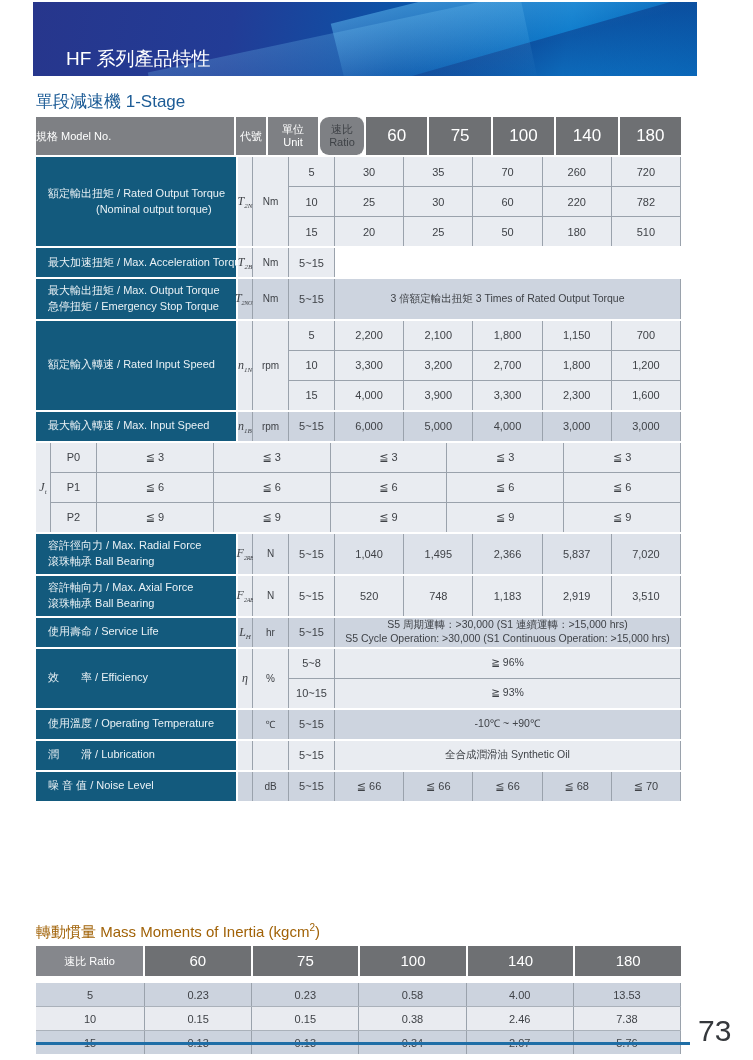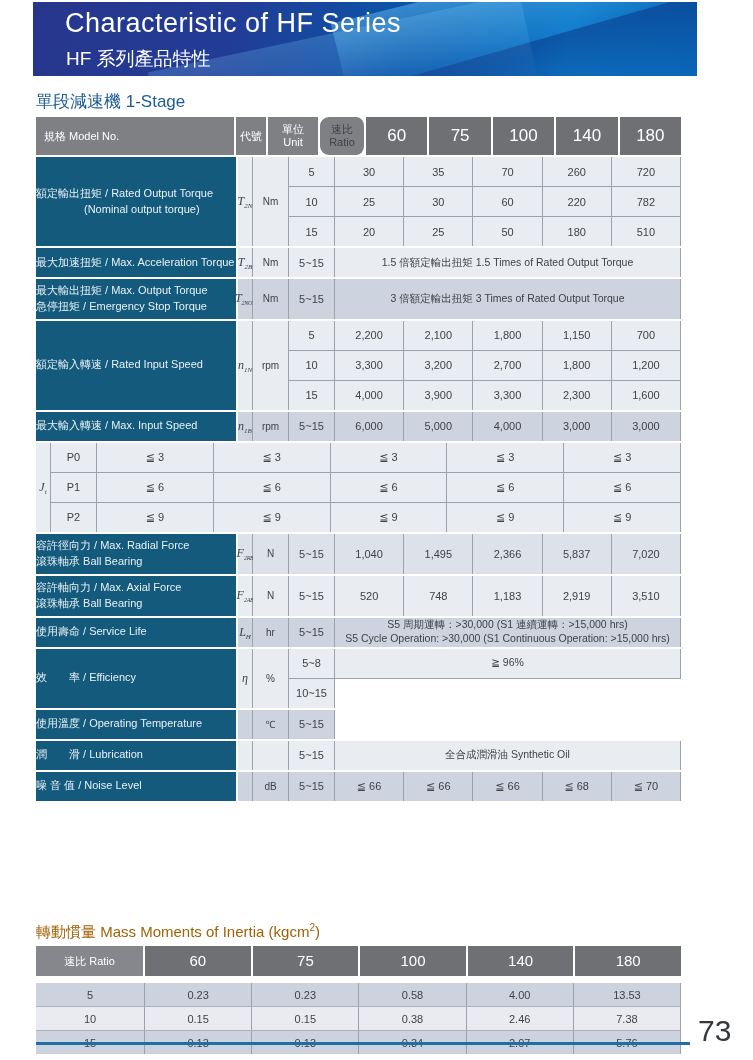--- a/index.html
+++ b/index.html
@@ -21,29 +21,29 @@
   
   .h1{position:absolute;left:36px;top:90px;font-size:17px;color:#1d5c96;}
   .h2{position:absolute;left:36px;top:922px;font-size:15px;color:#a16207;}
   .h2 sup{font-size:10px;}
 
   
   .t1{position:absolute;left:36px;top:117px;width:645px;}
   .hdr{display:flex;height:38px;margin-bottom:2px;}
   .hc{box-sizing:border-box;color:#fff;display:flex;flex-direction:column;align-items:center;
       justify-content:center;background:#7e8084;border-right:2px solid #fff;font-size:11px;line-height:1.15;}
-  .hc.model{width:200px;align-items:flex-start;padding-left:8px;}
+  .hc.model{width:200px;align-items:flex-start;padding-left:0;}
   .hc.sym{width:32px;}.hc.unit{width:52px;}.hc.ratio{width:46px;border-radius:9px;}
   .hc.size{flex:1;background:#6e7073;font-size:17px;}
   .hc:last-child{border-right:none;}
 
   .group{display:flex;margin-bottom:2px;align-items:stretch;}
   .c{box-sizing:border-box;border-right:1px solid #9aa2ac;display:flex;align-items:center;justify-content:center;}
   .label{width:200px;margin-right:2px;background:#135a7d;color:#e9f1f5;font-size:11px;
-         flex-direction:column;align-items:flex-start;justify-content:center;padding:4px 4px 4px 0;
+         flex-direction:column;align-items:flex-start;justify-content:center;padding:4px 4px 4px 12px;
          line-height:1.45;border-right:none;}
   .lab-line{white-space:nowrap;}
   .lab-line.indent{padding-left:48px;}
   .symc{width:15px;font-family:"Liberation Serif",serif;font-style:italic;font-size:12px;color:#3f4247;}
   .symc sub{font-size:7px;line-height:0;}
   .symc .longsub sub{font-size:6px;letter-spacing:-.3px;}
   .unitc{width:36px;font-size:10px;color:#3f4247;}
   .subrows{flex:1;display:flex;flex-direction:column;}
   .subrow{flex:1;display:flex;min-height:29px;}
   .subrow + .subrow{border-top:1px solid #9aa2ac;}
@@ -70,21 +70,20 @@
   .rule{position:absolute;left:36px;top:1042px;width:654px;height:3px;background:#1f6ea6;}
   .pageno{position:absolute;left:698px;top:1014px;font-size:30px;color:#35383c;}
 </style>
 </head>
 <body>
 
 <div class="banner">
   <div class="streak s1"></div>
   <div class="streak s2"></div>
   <div class="streak s3"></div>
-  <div class="banner-title">Characteristic of HF Series</div>
   <div class="banner-sub">HF 系列產品特性</div>
 </div>
 
 <div class="h1">單段減速機 1-Stage</div>
 
 <div class="t1" id="table1">
     <div class="hdr">
       <div class="hc model">規格 Model No.</div>
       <div class="hc sym">代號</div>
       <div class="hc unit">
@@ -141,23 +140,20 @@
       <div class="c label">
         <div class="lab-line">最大加速扭矩 / Max. Acceleration Torque</div>
       </div>
       <div class="c symc bgc">
         <span><span>T</span><sub>2B</sub></span>
       </div>
       <div class="c unitc bgc">Nm</div>
       <div class="subrows">
         <div class="subrow">
           <div class="c ratio bgc">5~15</div>
-          <div class="c spanv bgc">
-            <div class="span-line">1.5 倍額定輸出扭矩  1.5 Times of Rated Output Torque</div>
-          </div>
         </div>
       </div>
     </div>
     <div class="group g-dark">
       <div class="c label">
         <div class="lab-line">最大輸出扭矩 / Max. Output Torque</div>
         <div class="lab-line">急停扭矩 / Emergency Stop Torque</div>
       </div>
       <div class="c symc bgc">
         <span class="longsub"><span>T</span><sub>2NOT</sub></span>
@@ -325,32 +321,38 @@
       <div class="c unitc bgc">%</div>
       <div class="subrows">
         <div class="subrow">
           <div class="c ratio bgc">5~8</div>
           <div class="c spanv bgc">
             <div class="span-line">≧ 96%</div>
           </div>
         </div>
         <div class="subrow">
           <div class="c ratio bgc">10~15</div>
+          <div class="c spanv bgc">
+            <div class="span-line">≧ 93%</div>
+          </div>
         </div>
       </div>
     </div>
     <div class="group g-dark">
       <div class="c label">
         <div class="lab-line">使用溫度 / Operating Temperature</div>
       </div>
       <div class="c symc bgc"></div>
       <div class="c unitc bgc">℃</div>
       <div class="subrows">
         <div class="subrow">
           <div class="c ratio bgc">5~15</div>
+          <div class="c spanv bgc">
+            <div class="span-line">-10℃ ~ +90℃</div>
+          </div>
         </div>
       </div>
     </div>
     <div class="group g-light">
       <div class="c label">
         <div class="lab-line">潤　　滑 / Lubrication</div>
       </div>
       <div class="c symc bgc"></div>
       <div class="c unitc bgc"></div>
       <div class="subrows">

